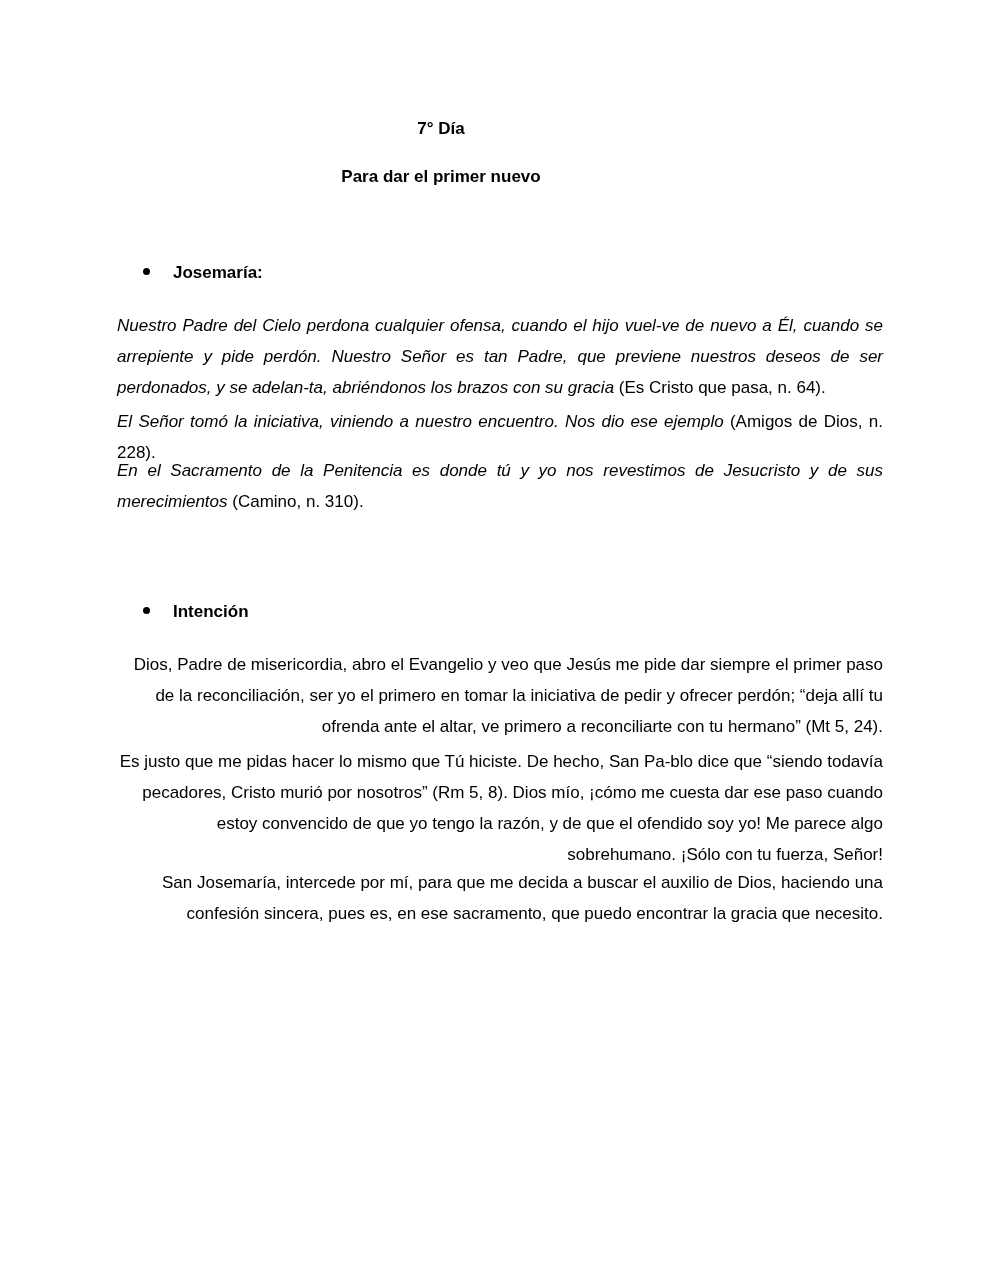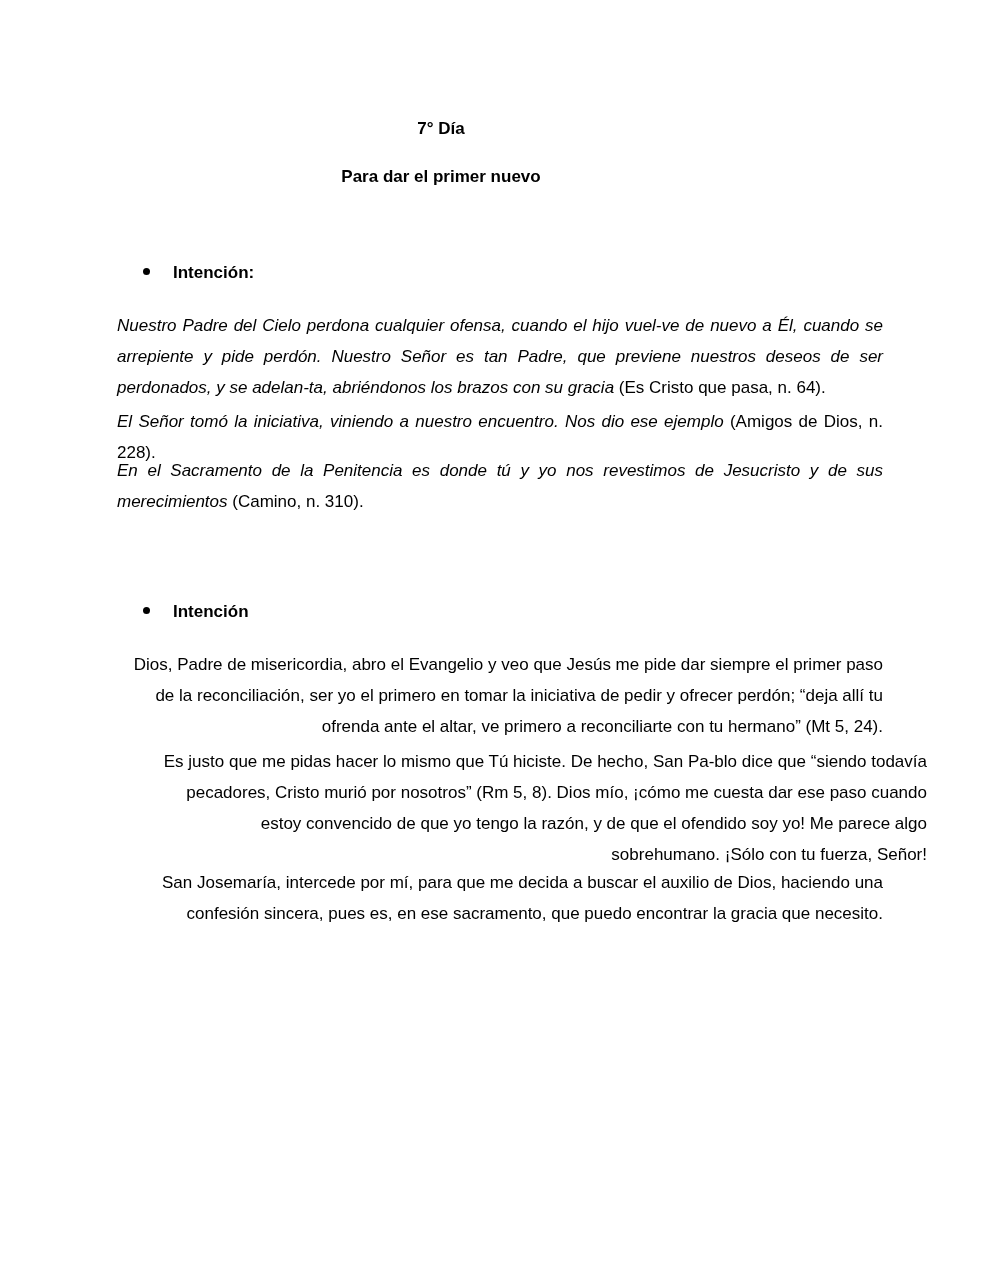--- a/index.html
+++ b/index.html
@@ -63,33 +63,33 @@
       text-align: justify;
       margin: 0;
     }
     .para.left { text-align: right; }
     .para .it { font-style: italic; }
 
     .p1 { top: 310px; }
     .p2 { top: 406px; }
     .p3 { top: 455px; }
     .p4 { top: 649px; }
-    .p5 { top: 746px; margin-left: 44px; }
+    .p5 { top: 746px; }
     .p6 { top: 867px; }
   </style>
 </head>
 <body>
 
 <div class="page">
 
   <div class="title title-day">7° Día</div>
   <div class="title title-sub">Para dar el primer nuevo</div>
 
   <div class="heading heading-reflexion">
-    <span class="bullet"></span><span>Intención:</span>
+    <span class="bullet"></span><span>Josemaría:</span>
   </div>
 
   <p class="para p1"><span class="it">Nuestro Padre del Cielo perdona cualquier ofensa, cuando el hijo vuel-ve de nuevo a Él, cuando se arrepiente y pide perdón. Nuestro Señor es tan Padre, que previene nuestros deseos de ser perdonados, y se adelan-ta, abriéndonos los brazos con su gracia</span><span> (Es Cristo que pasa, n. 64).</span></p>
 
   <p class="para p2"><span class="it">El Señor tomó la iniciativa, viniendo a nuestro encuentro. Nos dio ese ejemplo</span><span> (Amigos de Dios, n. 228).</span></p>
 
   <p class="para p3"><span class="it">En el Sacramento de la Penitencia es donde tú y yo nos revestimos de Jesucristo y de sus merecimientos</span><span> (Camino, n. 310).</span></p>
 
   <div class="heading heading-intencion">
     <span class="bullet"></span><span>Intención</span>

